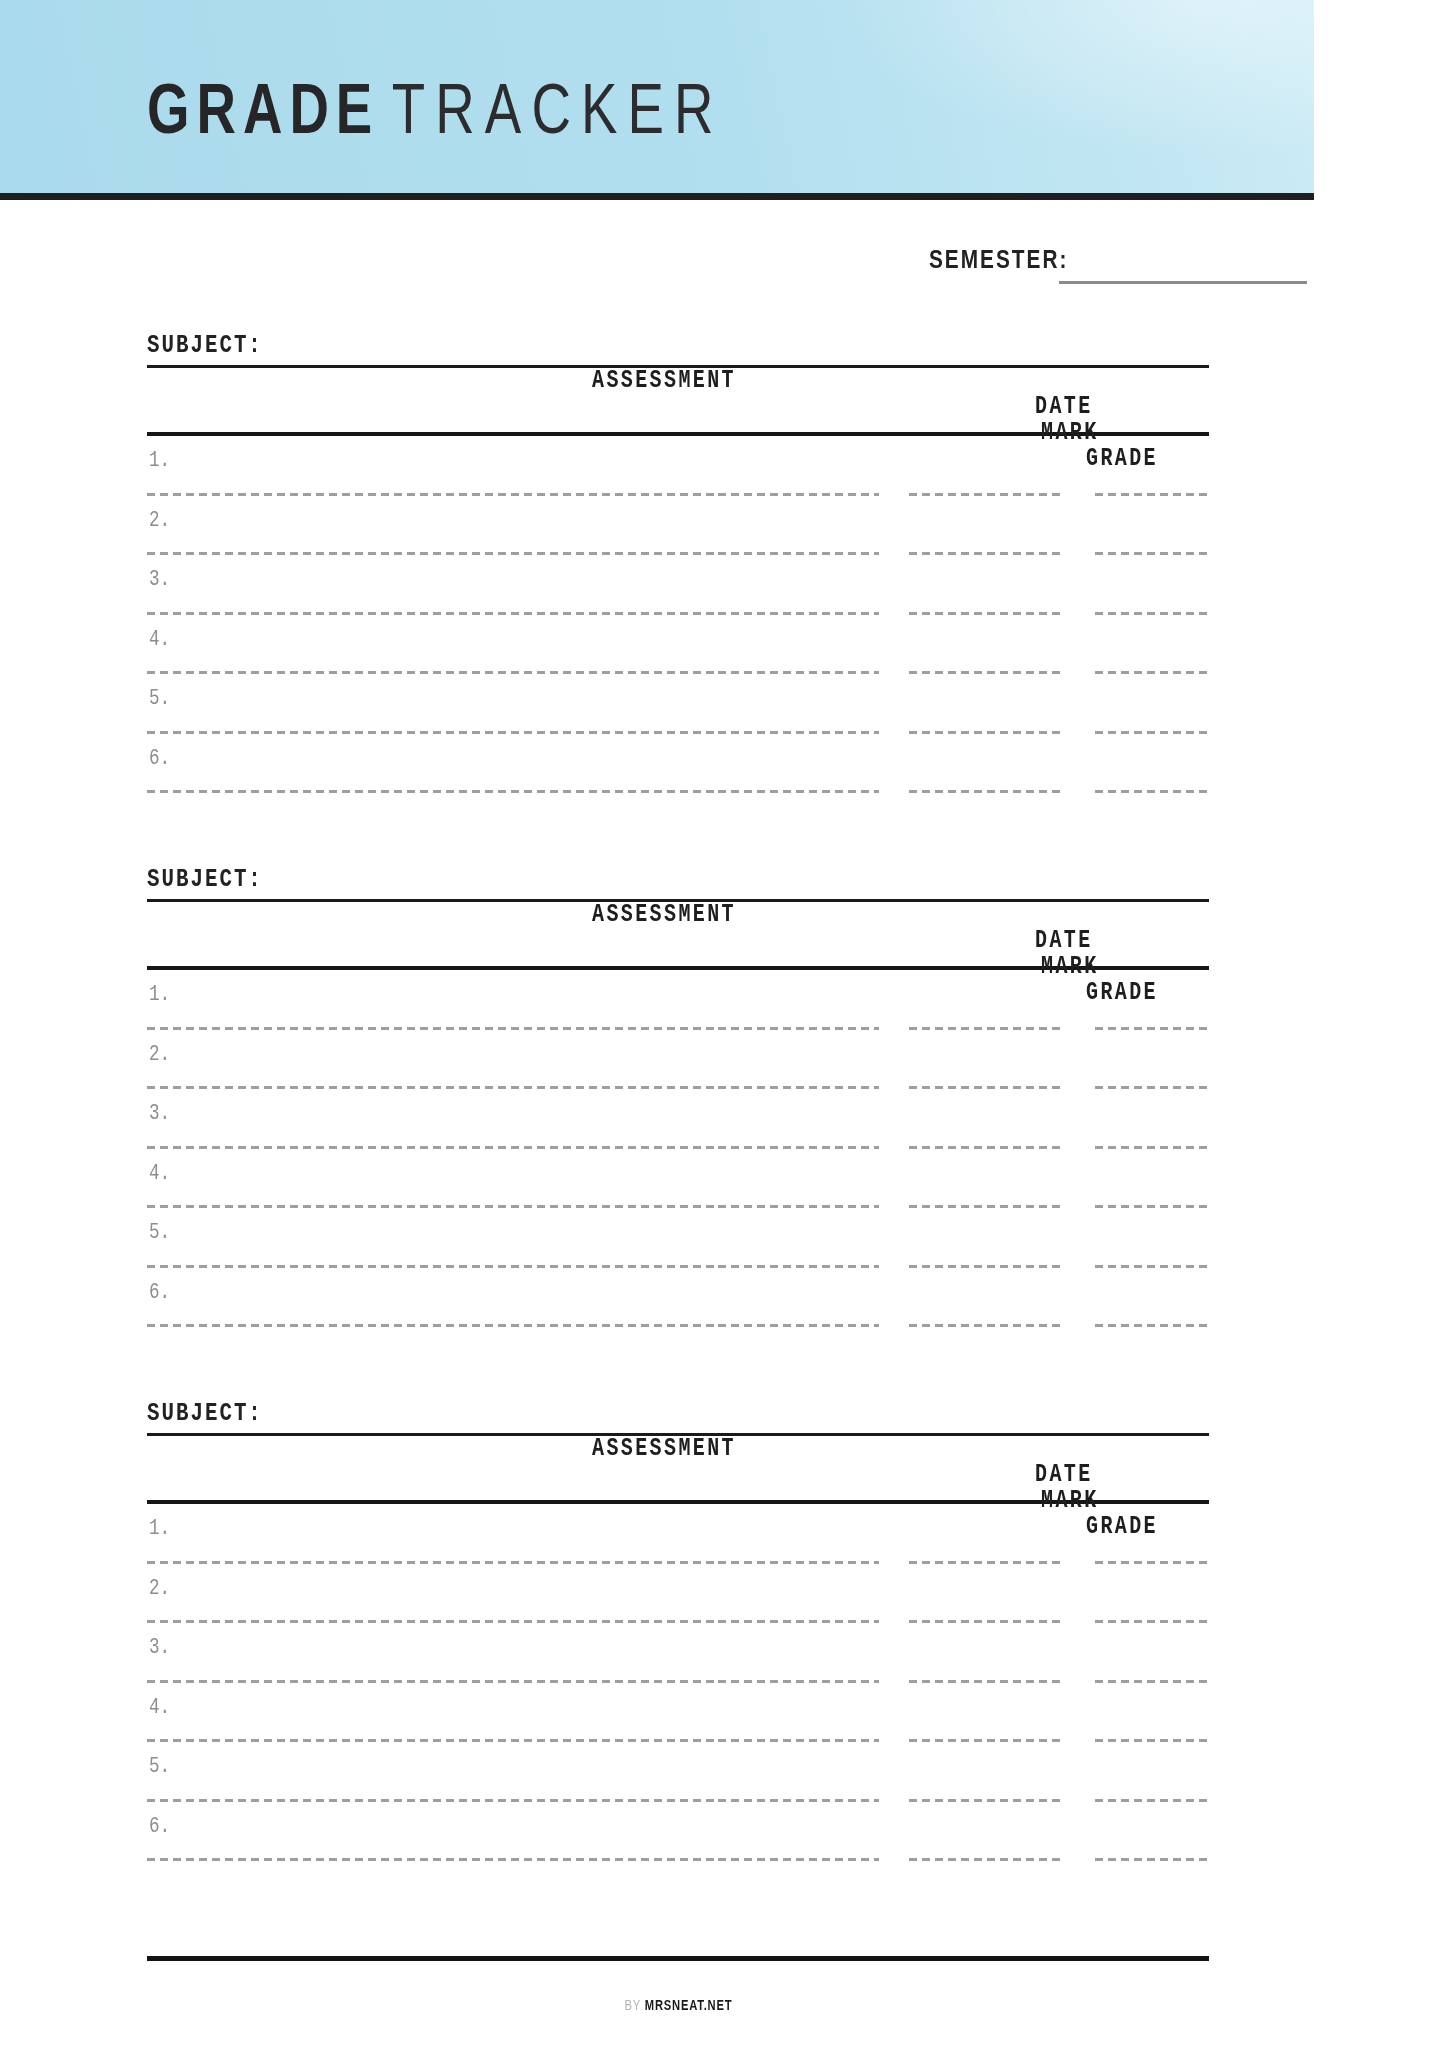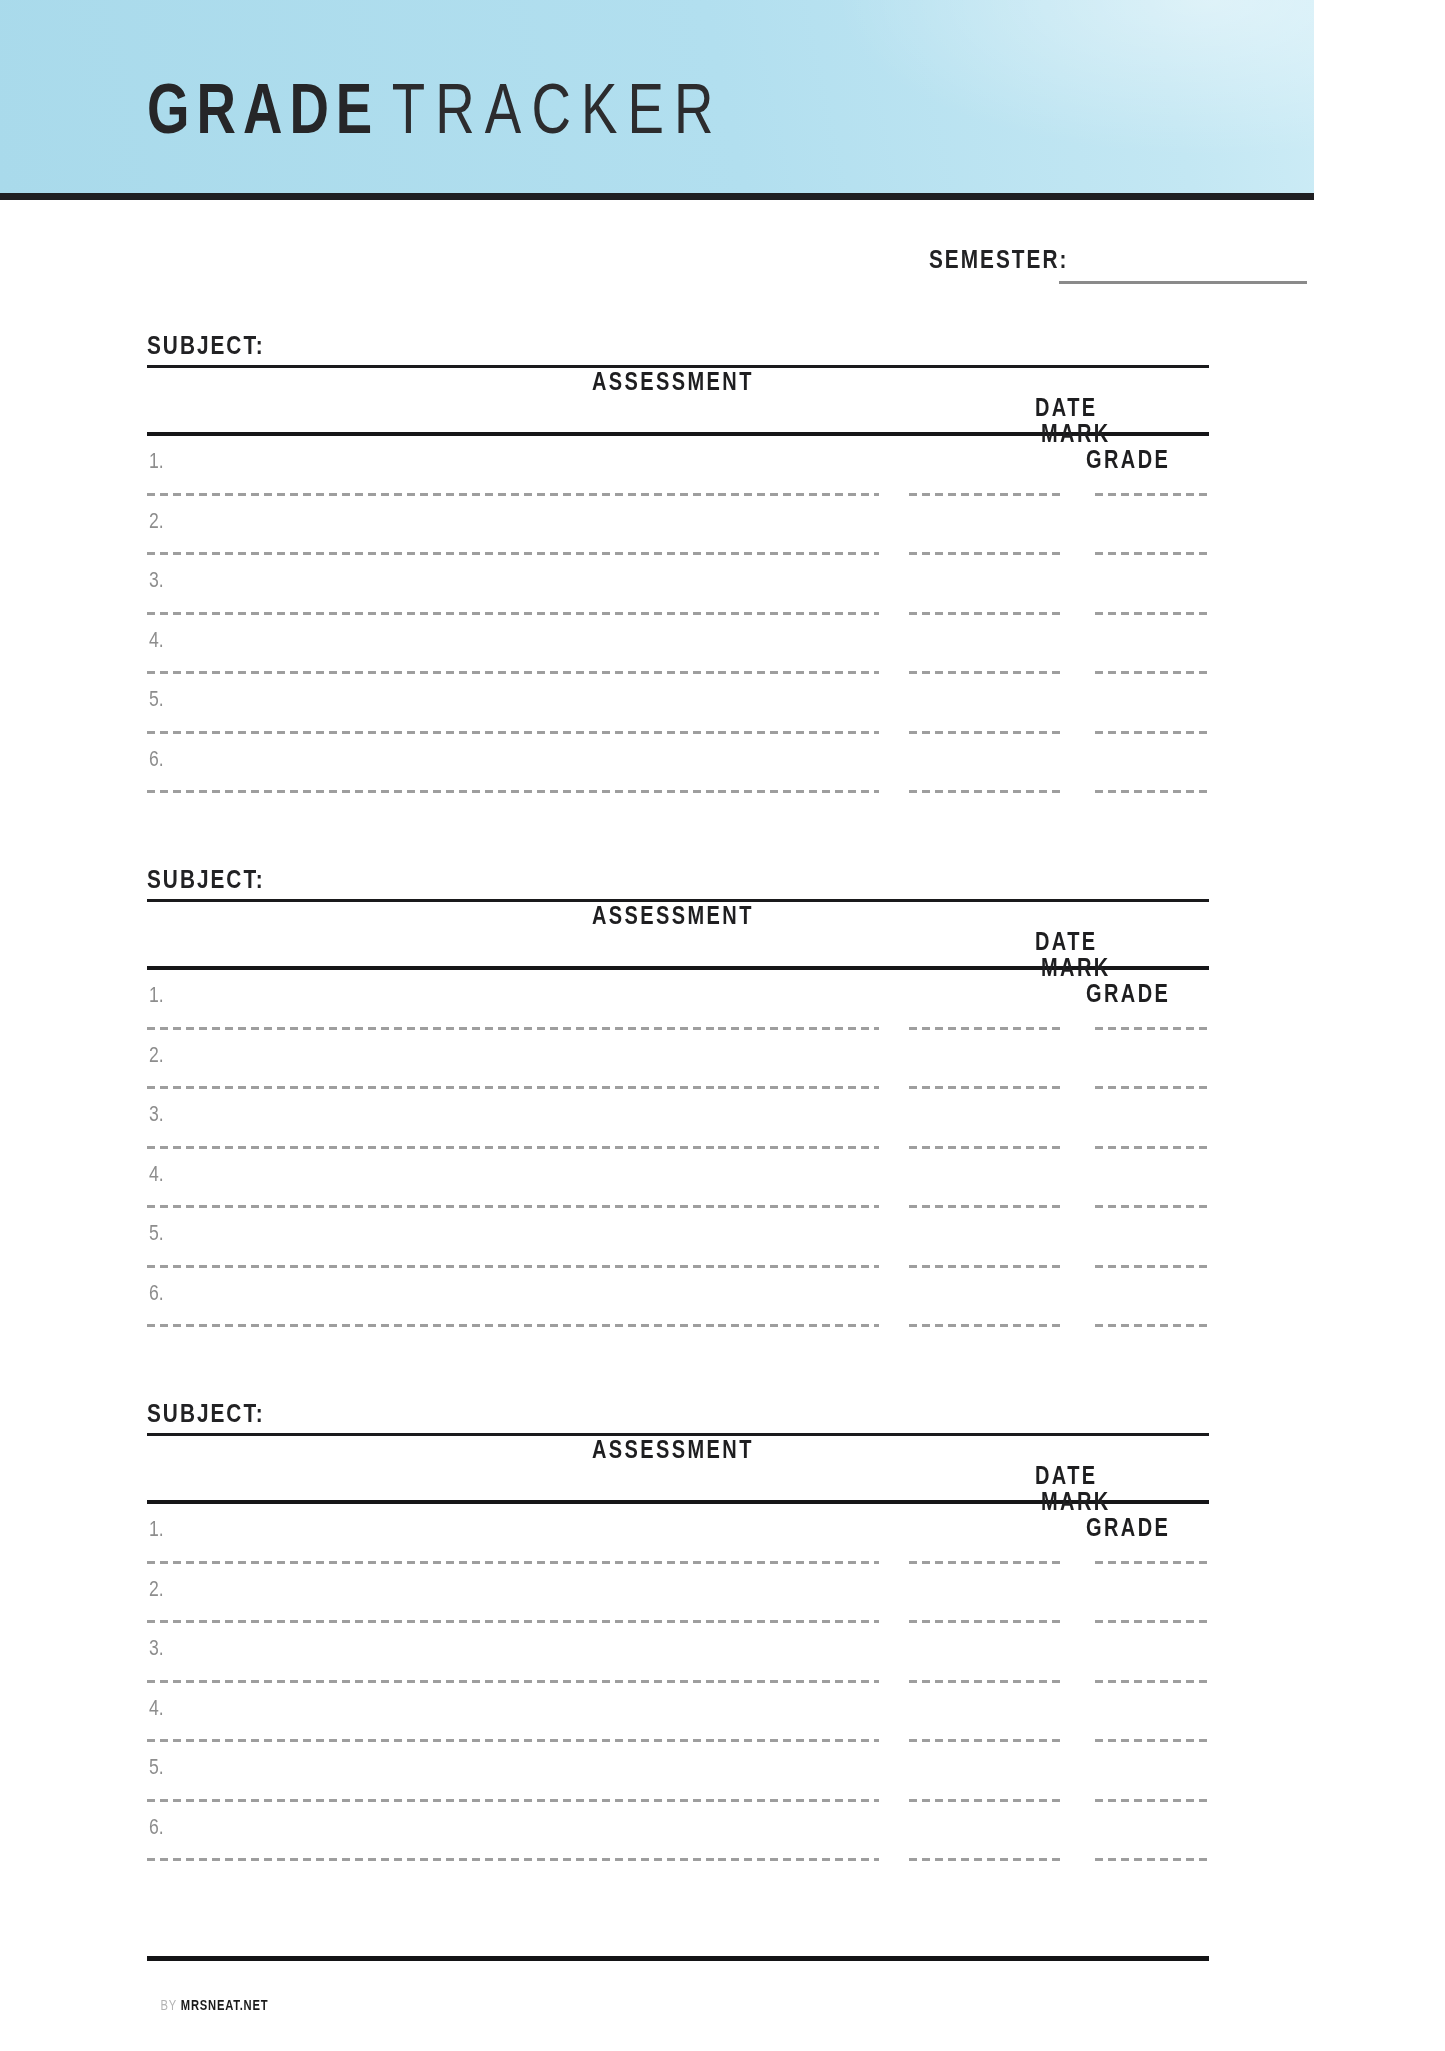--- a/index.html
+++ b/index.html
@@ -56,21 +56,21 @@
   .semester-label {
     font-size: 26px; font-weight: 600; letter-spacing: 2.5px;
     color: #222224; line-height: 26px;
   }
   .semester-line {
     position: absolute; right: 0; bottom: -12px;
     width: 248px; height: 3px; background: #8a8a8a;
   }
 
   
-  #sections { margin-top: 60px; }
+  #sections { margin-top: 60px; font-family: Liberation Mono, monospace; }
   .section { margin-bottom: 73px; }
   .subject-row { position: relative; height: 33px; }
   .subject-label {
     font-size: 26px; font-weight: 600; letter-spacing: 2.5px;
     color: #222224; line-height: 26px;
   }
   .subject-fill {
     position: absolute; left: 150px; right: 0; top: 0; height: 30px;
   }
   .rule-top { height: 3px; background: #1a1a1c; }
@@ -99,20 +99,21 @@
     font-size: 22px; font-weight: 400; color: #8d8d8d; line-height: 24px;
   }
   .dash {
     height: 3px;
     background-image: repeating-linear-gradient(90deg, #9e9e9e 0 8px, transparent 8px 13px);
   }
 
   
   .footer-credit {
     margin-top: 36px;
+    text-align: center;
     font-size: 14px; letter-spacing: 1px; line-height: 16px;
   }
   .by { color: #b3b3b3; font-weight: 400; }
   .site { color: #1a1a1a; font-weight: 700; }
 </style>
 </head>
 <body>
 
 <div class="page">
 

